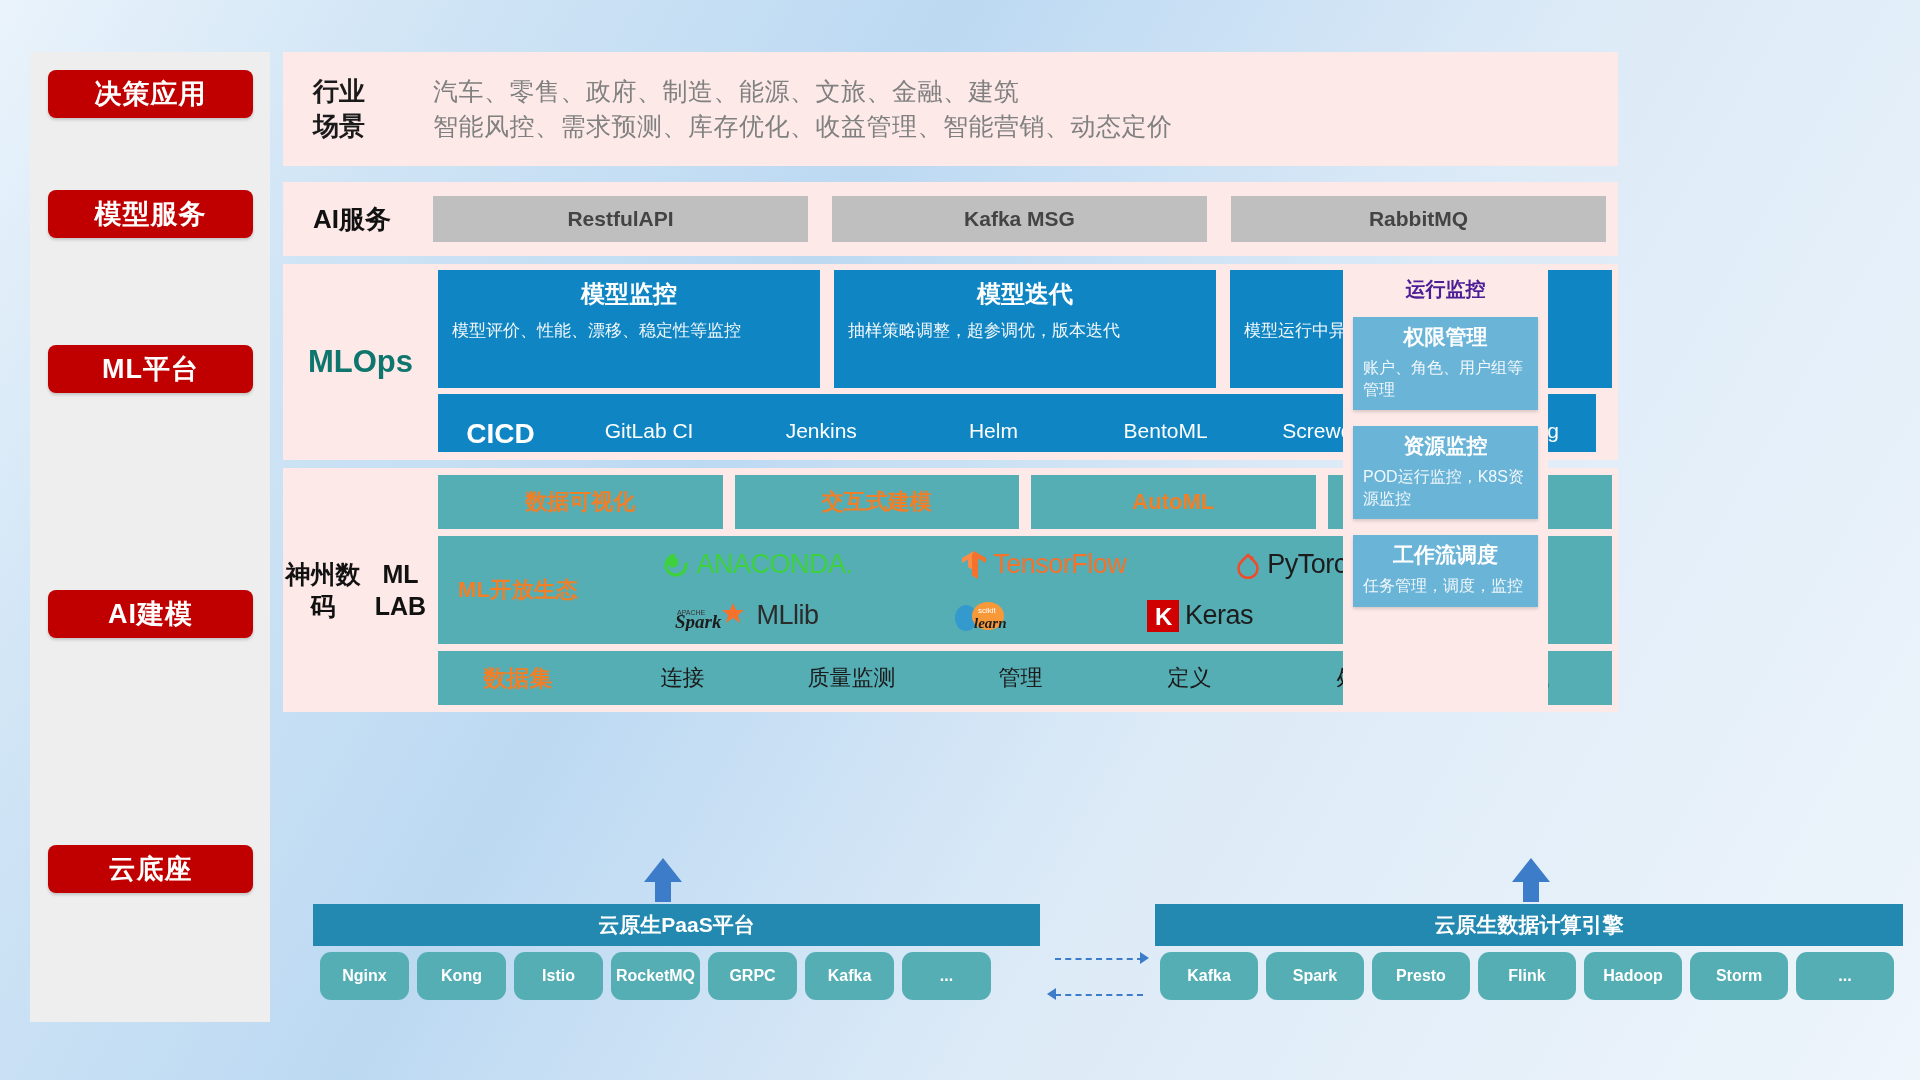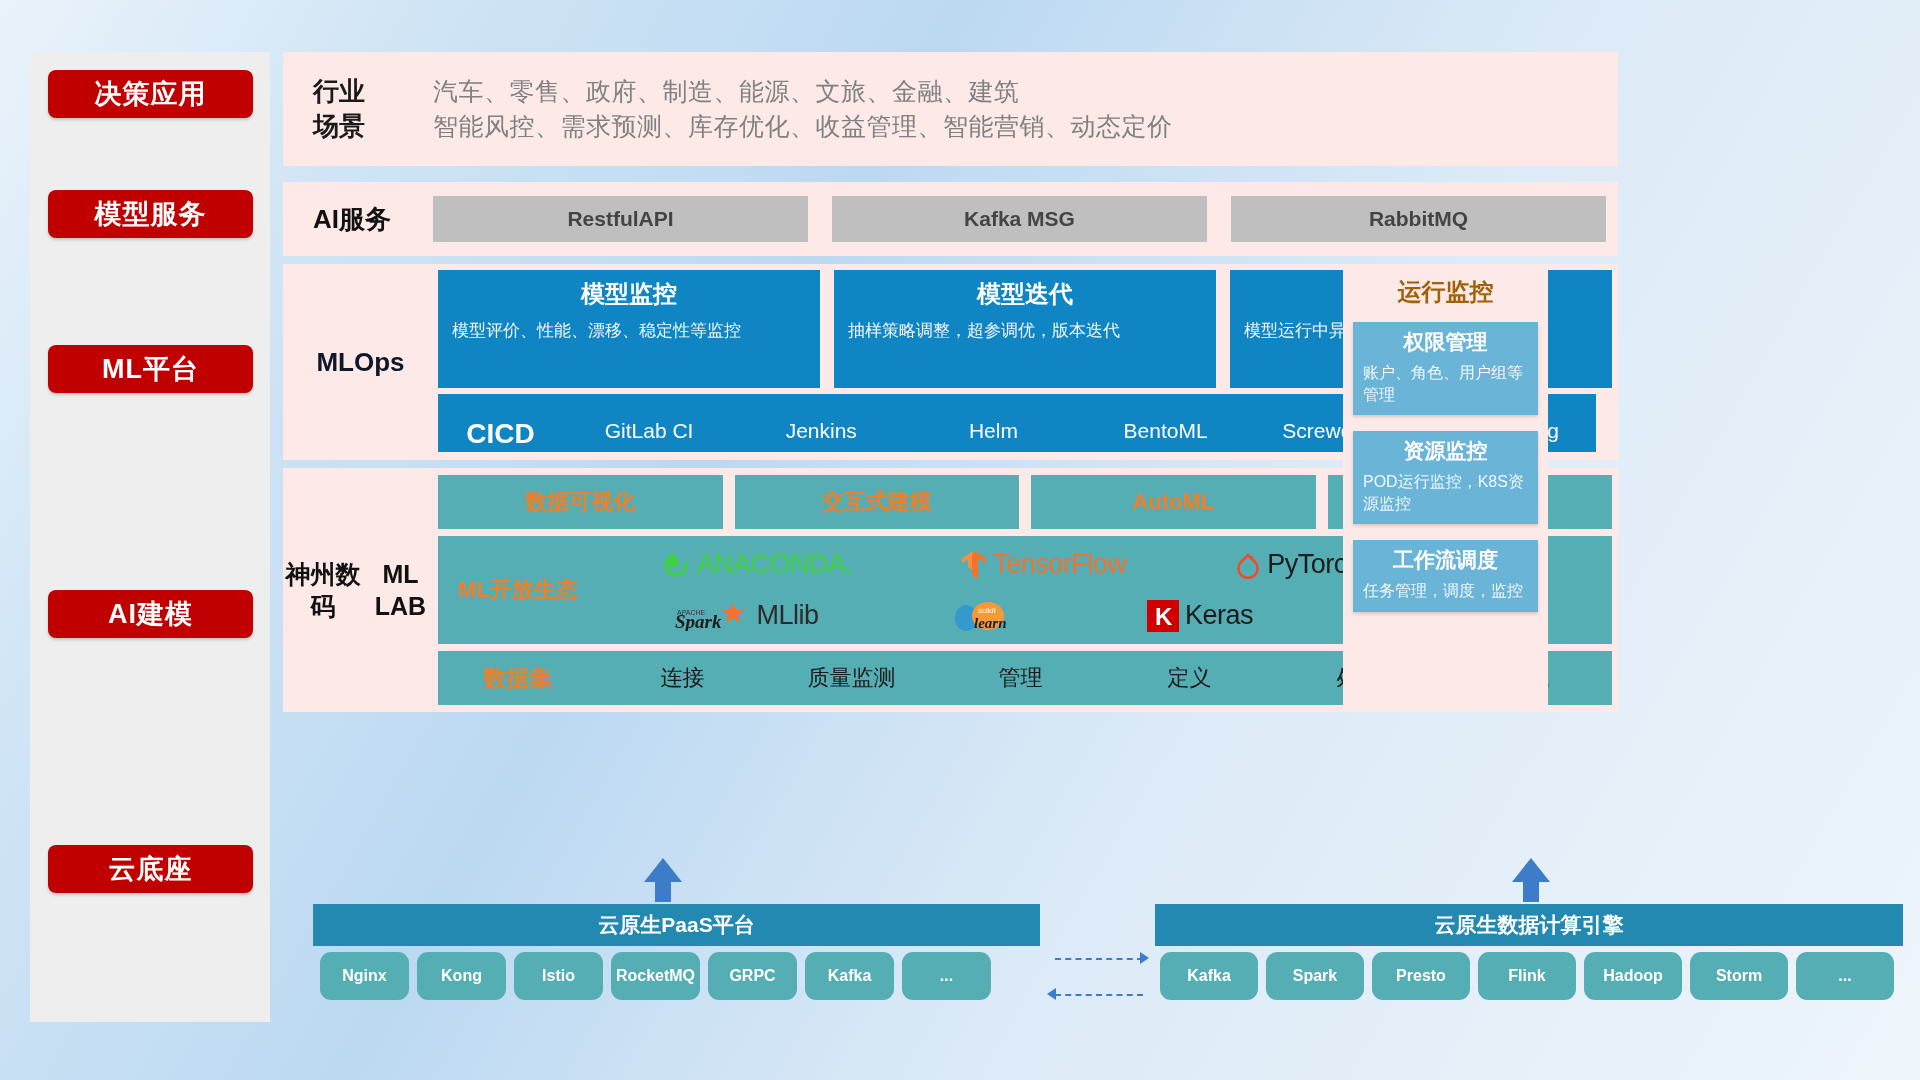--- a/index.html
+++ b/index.html
@@ -52,21 +52,21 @@
     flex: 1; height: 46px; background: #bfbfbf;
     display: flex; align-items: center; justify-content: center;
     font-size: 21px; color: #444; font-weight: bold;
   }
 
   
   #band-mlops { top: 264px; width: 1335px; height: 196px; display: block; }
   .mlops-label {
     position: absolute; left: 0; top: 0; width: 155px; height: 100%;
     display: flex; align-items: center; justify-content: center;
-    font-size: 26px; font-weight: bold; color: #0f172a;
+    font-size: 31px; font-weight: bold; color: #0f766e;
   }
   .mlops-cards {
     position: absolute; left: 155px; top: 6px; right: 6px; height: 118px;
     display: flex; gap: 14px;
   }
   .mlops-card {
     flex: 1; background: #0f86c3; color: #fff; padding: 8px 14px 0 14px;
   }
   .mlops-card h4 { font-size: 24px; text-align: center; font-weight: bold; margin-bottom: 9px; }
   .mlops-card p { font-size: 17px; line-height: 1.38; color: #f2f8fc; }
@@ -110,21 +110,21 @@
   }
   .ds-title { width: 160px; text-align: center; color: #f07f28; font-size: 23px; font-weight: bold; }
   .ds-items { flex: 1; display: flex; }
   .ds-item { flex: 1; text-align: center; font-size: 22px; color: #1a1a1a; }
 
   
   #right-col {
     position: absolute; left: 1343px; top: 264px; width: 205px; height: 448px;
     background: #fdeae8; padding: 12px 10px;
   }
-  #right-title { text-align: center; font-size: 24px; font-weight: bold; color: #a16207; margin-bottom: 14px; }
+  #right-title { text-align: center; font-size: 20px; font-weight: bold; color: #4c1d95; margin-bottom: 14px; }
   .mon-card {
     background: #6ab4d8; margin-bottom: 16px; padding: 6px 10px 10px 10px;
     box-shadow: 0 2px 3px rgba(0,0,0,.15);
   }
   .mon-card h5 { text-align: center; color: #fff; font-size: 21px; font-weight: bold; margin-bottom: 6px; }
   .mon-card p { color: #f1f8fc; font-size: 16px; line-height: 1.35; }
 
   
   .cloud-bar {
     position: absolute; height: 42px; background: #2389b0;

